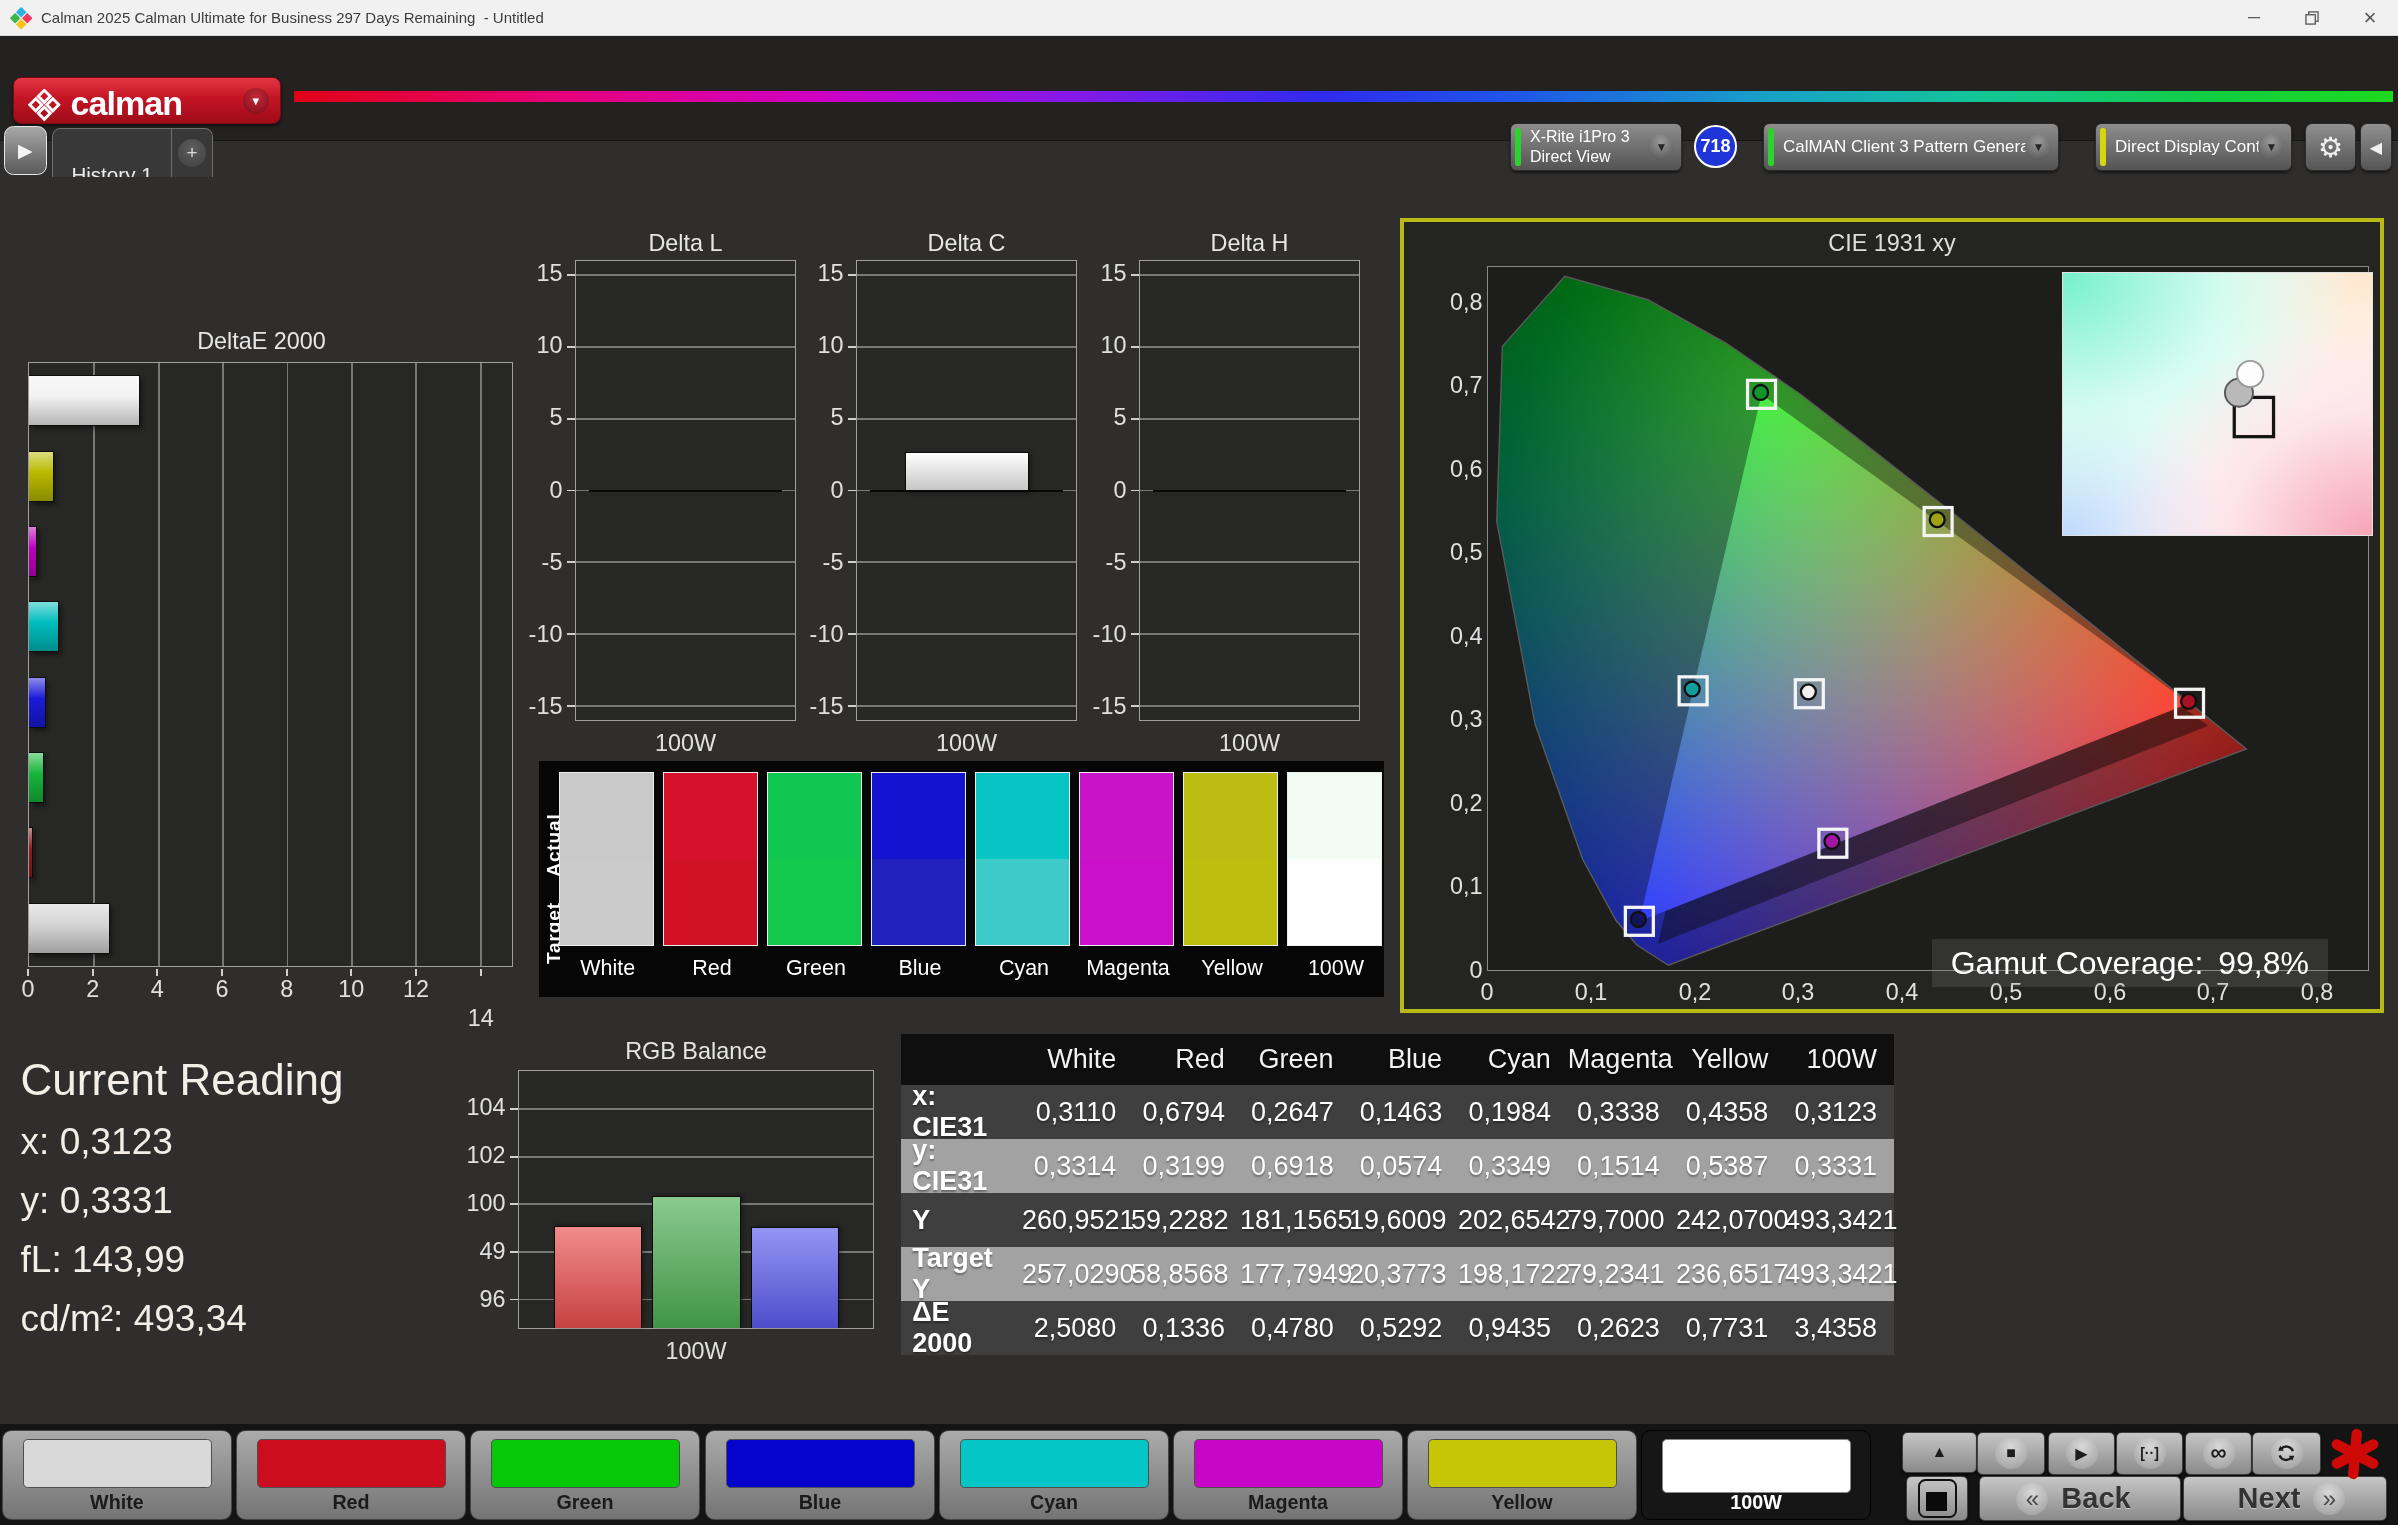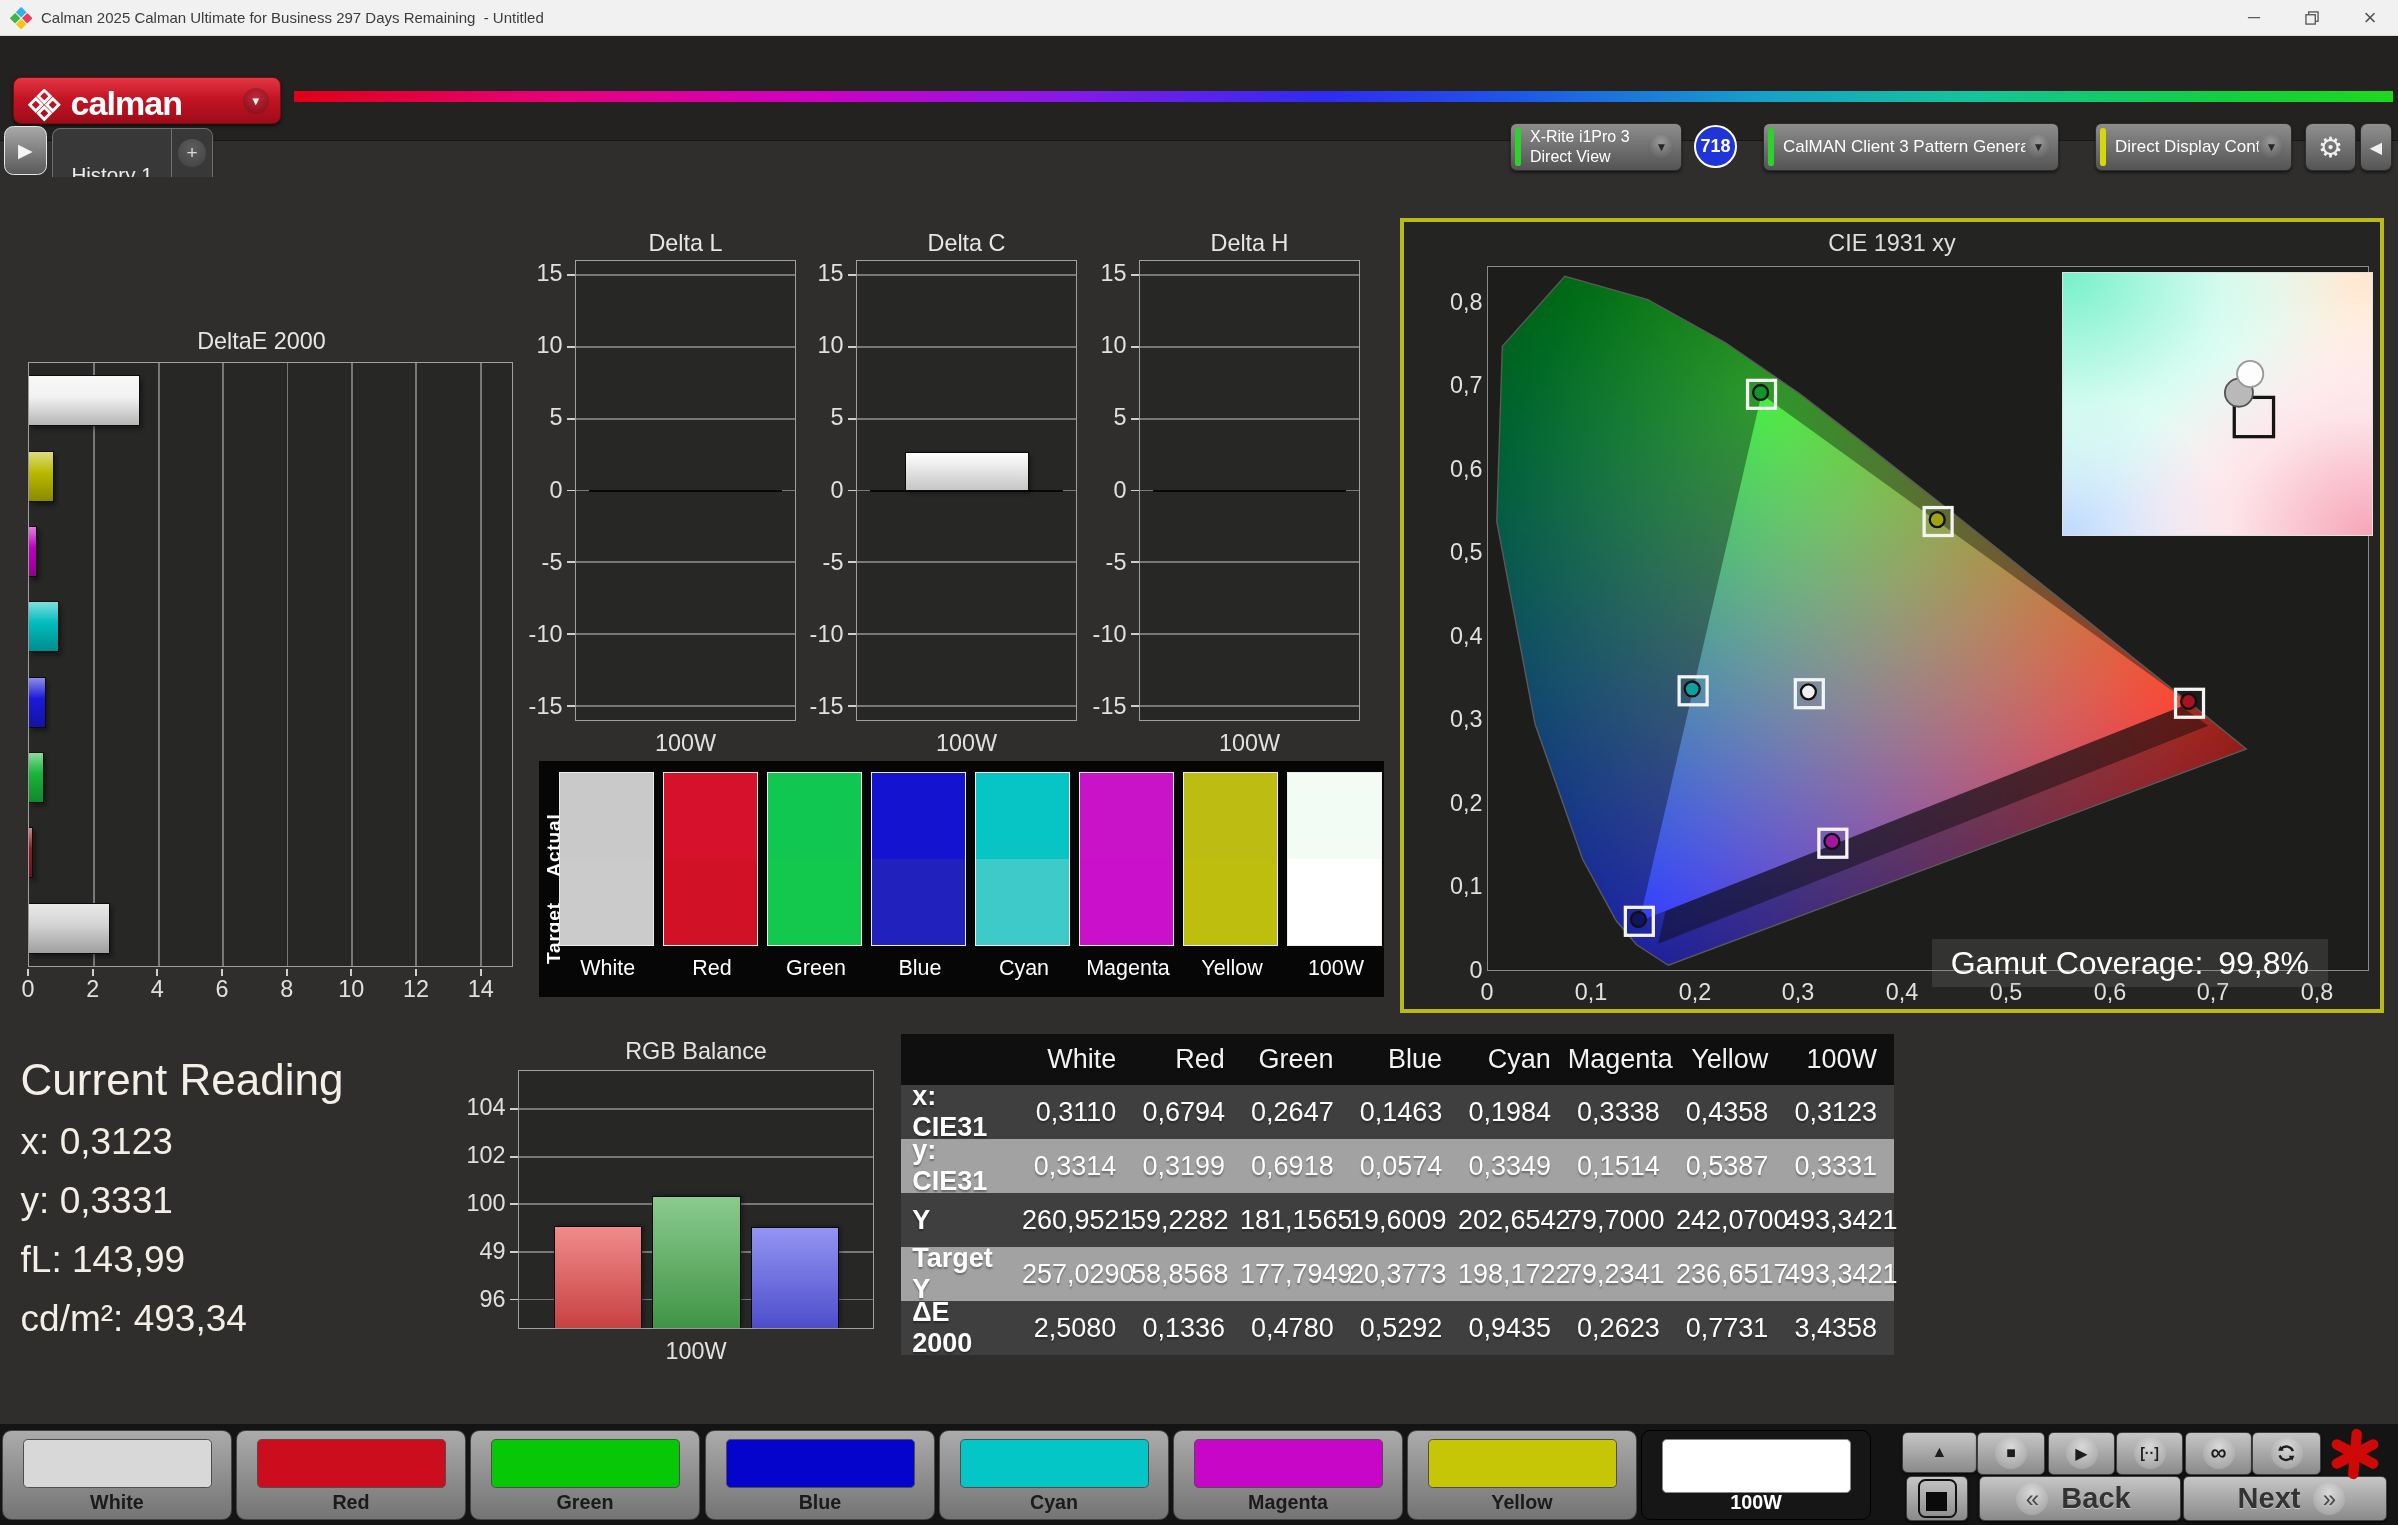--- a/index.html
+++ b/index.html
@@ -259,21 +259,21 @@
       <div class="tick" style="left: calc(26.6667% - 28px);">4</div>
       <div class="xtickdash" style="left: calc(26.6667% - 0.9px);"></div>
       <div class="tick" style="left: calc(40% - 28px);">6</div>
       <div class="xtickdash" style="left: calc(40% - 0.9px);"></div>
       <div class="tick" style="left: calc(53.3333% - 28px);">8</div>
       <div class="xtickdash" style="left: calc(53.3333% - 0.9px);"></div>
       <div class="tick" style="left: calc(66.6667% - 28px);">10</div>
       <div class="xtickdash" style="left: calc(66.6667% - 0.9px);"></div>
       <div class="tick" style="left: calc(80% - 28px);">12</div>
       <div class="xtickdash" style="left: calc(80% - 0.9px);"></div>
-      <div class="tick" style="left: calc(93.3333% - 28px);">14</div>
+      <div class="tick" style="left: calc(93.3333% - 28px); margin-top: 29px;">14</div>
       <div class="xtickdash" style="left: calc(93.3333% - 0.9px);"></div>
     </div>
 
   <div class="dhost" style="left:523px">
     <div class="dtitle">Delta L</div>
     <div class="dticks">
         <div class="dtick" style="top: calc(3.125% - 14px);">15</div>
         <div class="dtick" style="top: calc(18.75% - 14px);">10</div>
         <div class="dtick" style="top: calc(34.375% - 14px);">5</div>
         <div class="dtick" style="top: calc(50% - 14px);">0</div>

